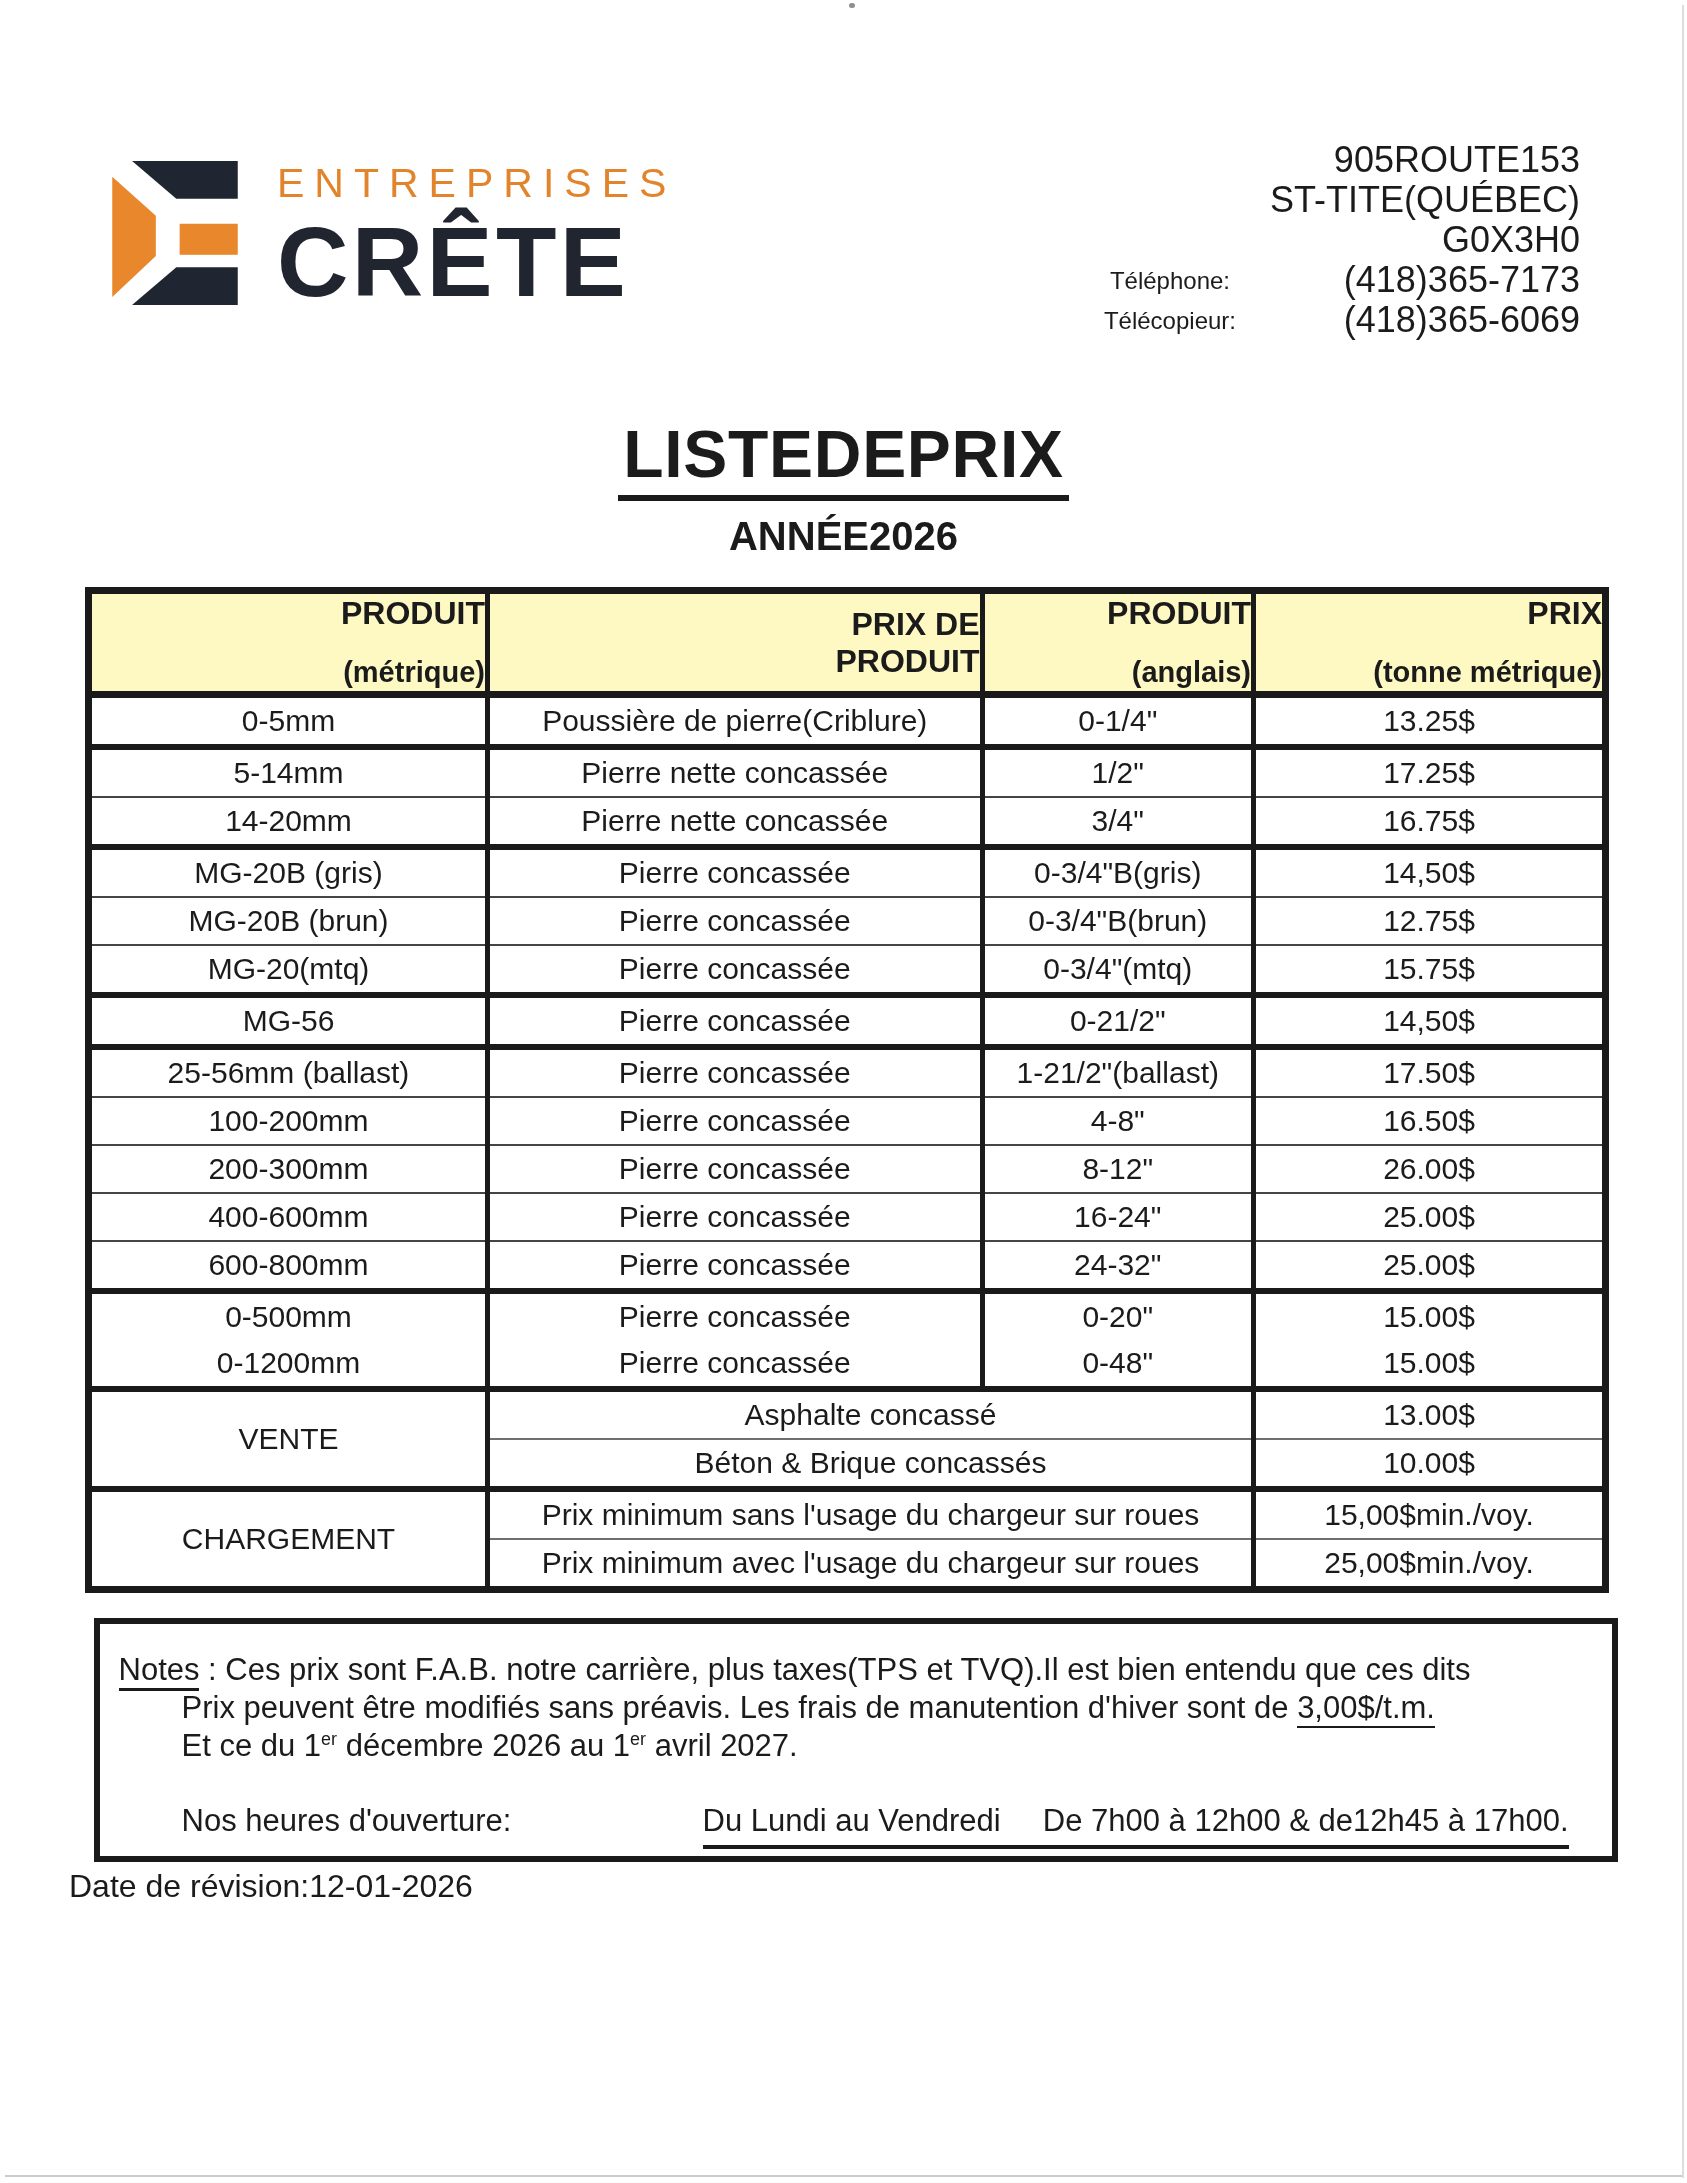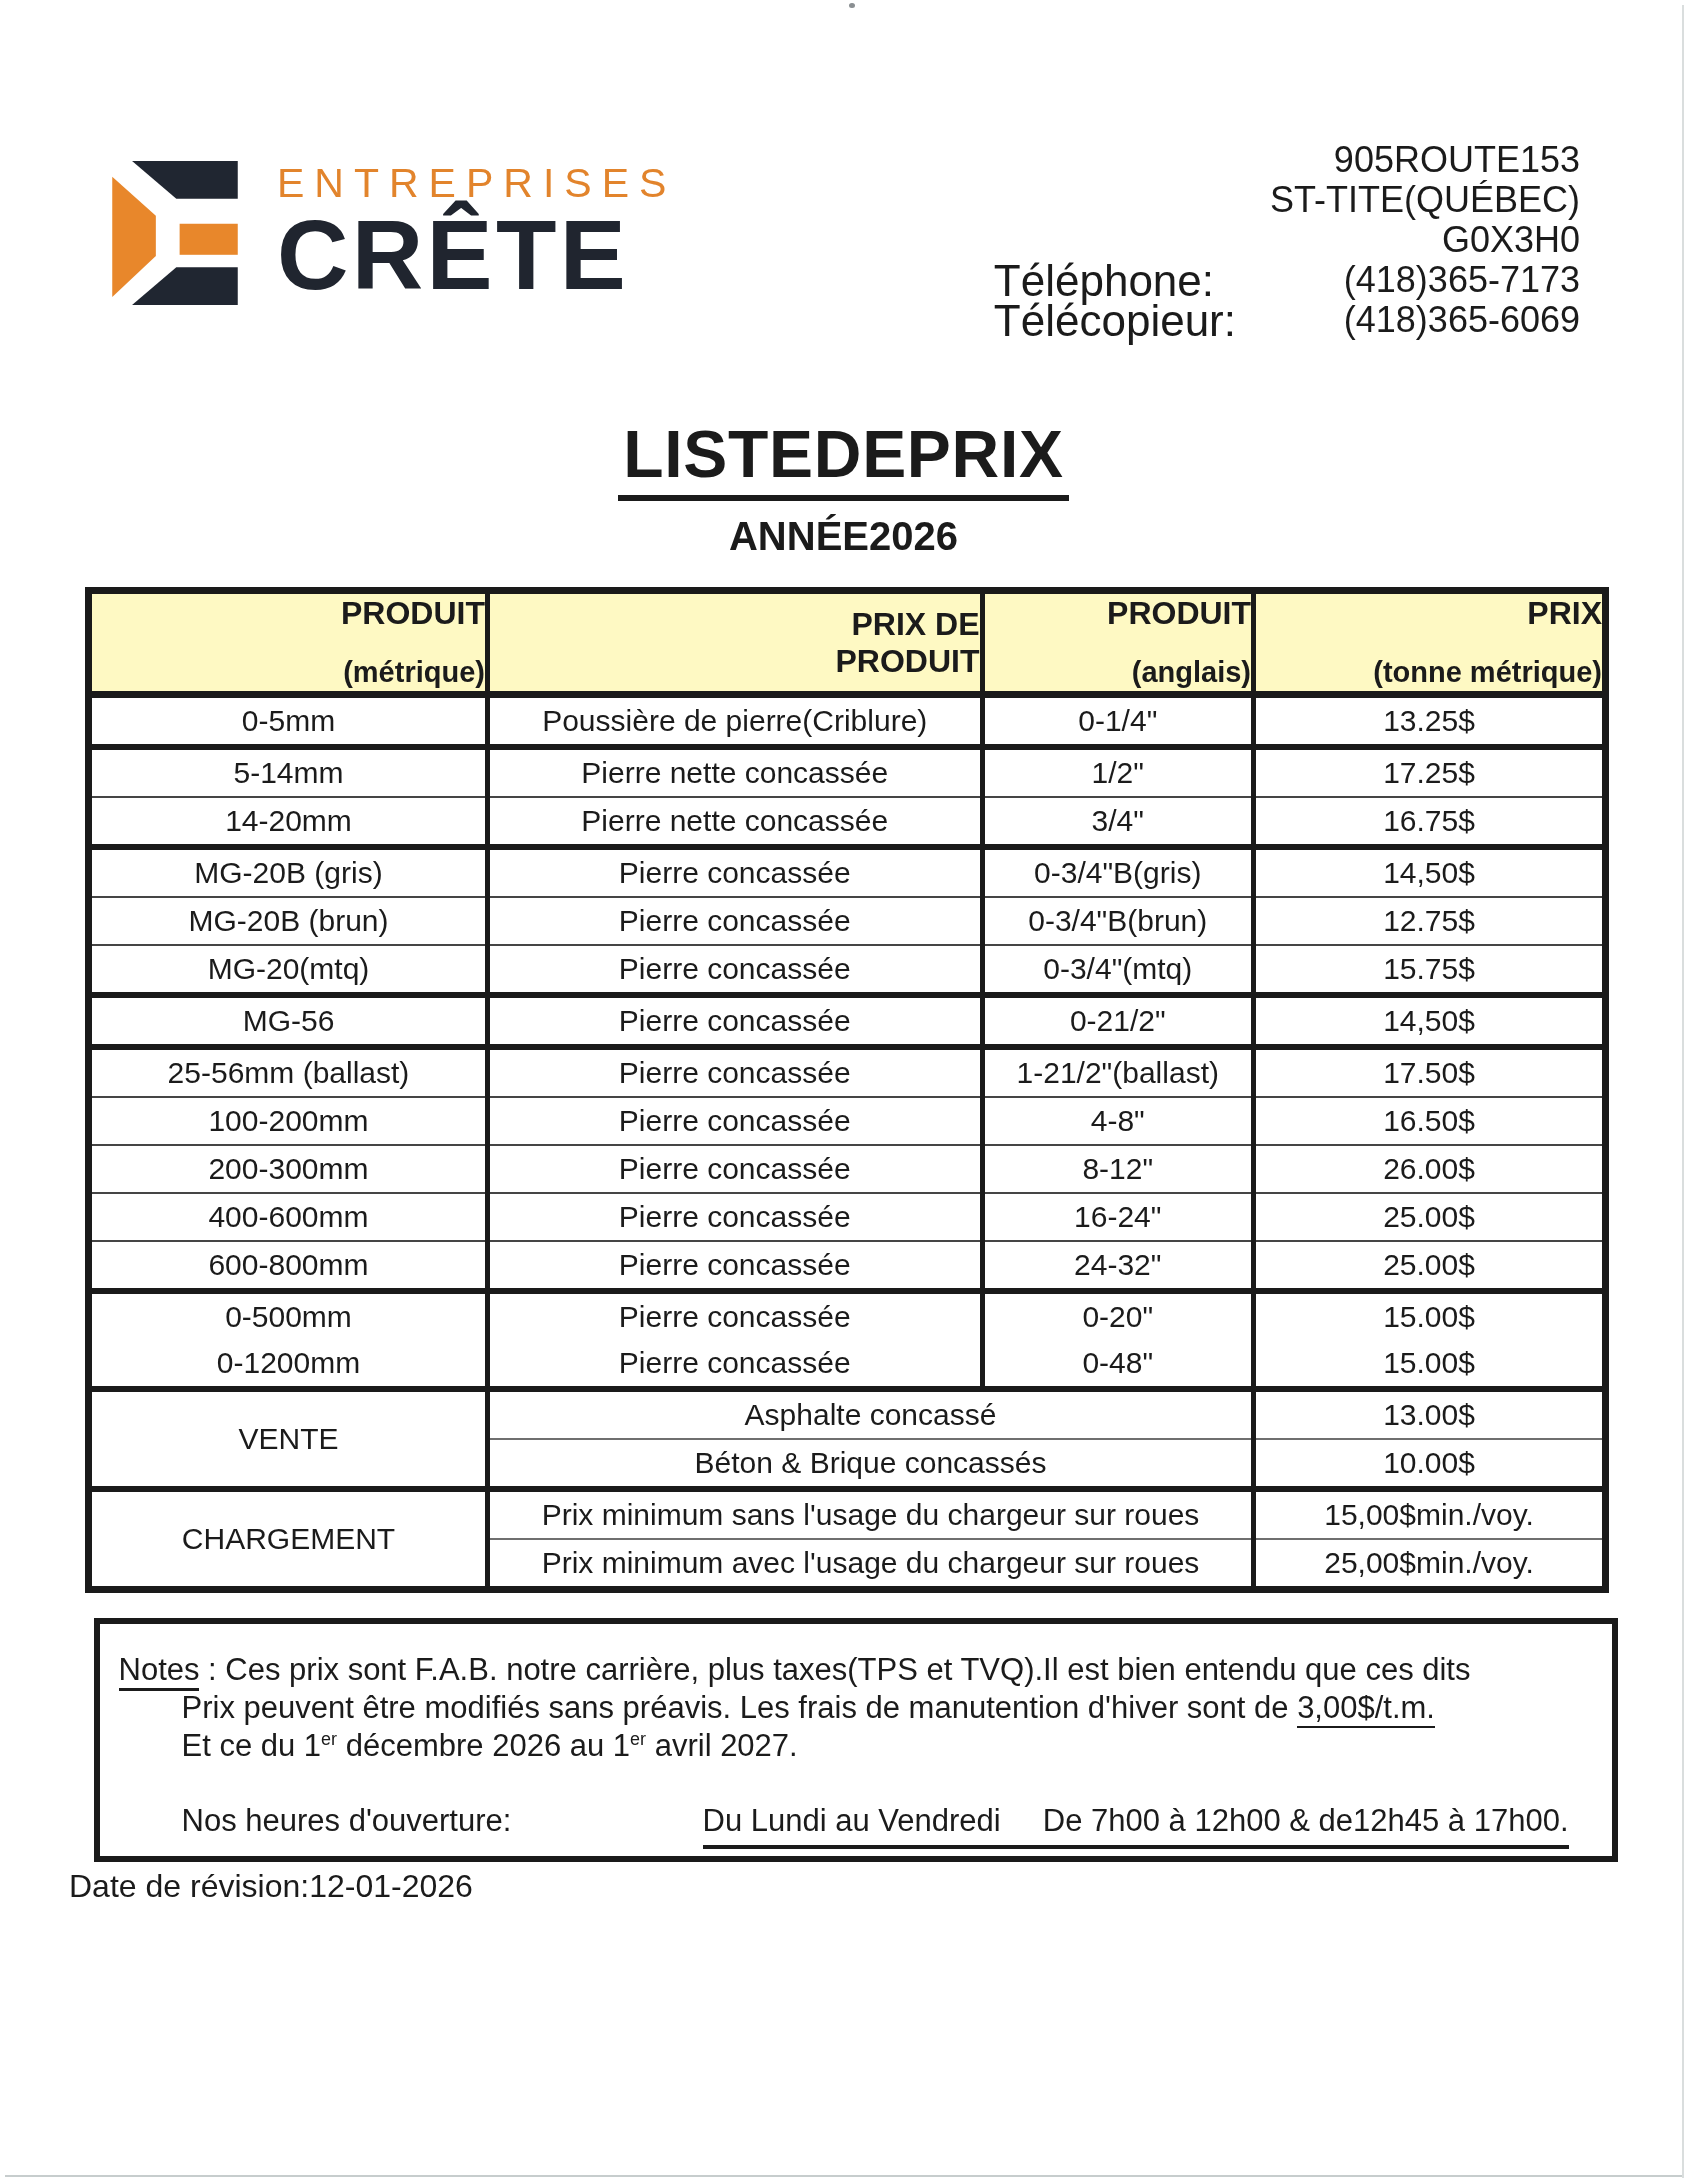--- a/index.html
+++ b/index.html
@@ -6,25 +6,25 @@
   .page{
     position:relative;width:1687px;height:2183px;background:#ffffff;
     font-family:"Liberation Sans","DejaVu Sans",sans-serif;color:#1b1b1b;
     overflow:hidden;
   }
 
   
   .logo-mark{position:absolute;left:112px;top:161px;width:126px;height:144px;}
   .logo-text{position:absolute;left:277px;top:163px;}
   .logo-entreprises{font-size:41px;letter-spacing:10px;color:#e2842c;line-height:1;white-space:nowrap;}
-  .logo-crete{margin-top:1px;font-size:99px;font-weight:bold;color:#20252f;letter-spacing:3.3px;line-height:1;white-space:nowrap;}
+  .logo-crete{margin-top:8px;font-size:99px;font-weight:bold;color:#20252f;letter-spacing:3.3px;line-height:1;white-space:nowrap;}
 
   
   .address{position:absolute;top:140px;right:107px;text-align:right;font-size:36px;line-height:40px;white-space:nowrap;}
-  .address-labels{position:absolute;top:261px;right:451px;text-align:left;font-size:44px;line-height:40px;white-space:nowrap;}
+  .address-labels{position:absolute;top:261px;right:451px;text-align:center;font-size:24px;line-height:40px;white-space:nowrap;}
 
   
   .title-block{position:absolute;top:421px;left:0;width:100%;text-align:center;}
   .title-main{display:inline-block;font-size:66px;font-weight:bold;letter-spacing:0.7px;line-height:1;
     padding:0 5.3px 8px 5.3px;border-bottom:6.6px solid #1b1b1b;}
   .title-year{margin-top:14.6px;font-size:40px;font-weight:bold;line-height:1;letter-spacing:0;}
 
   
   .price-table-wrap{position:absolute;left:85px;top:587px;width:1524px;}
   table.price{width:100%;border-collapse:collapse;table-layout:fixed;border:7.3px solid #1a1a1a;}

